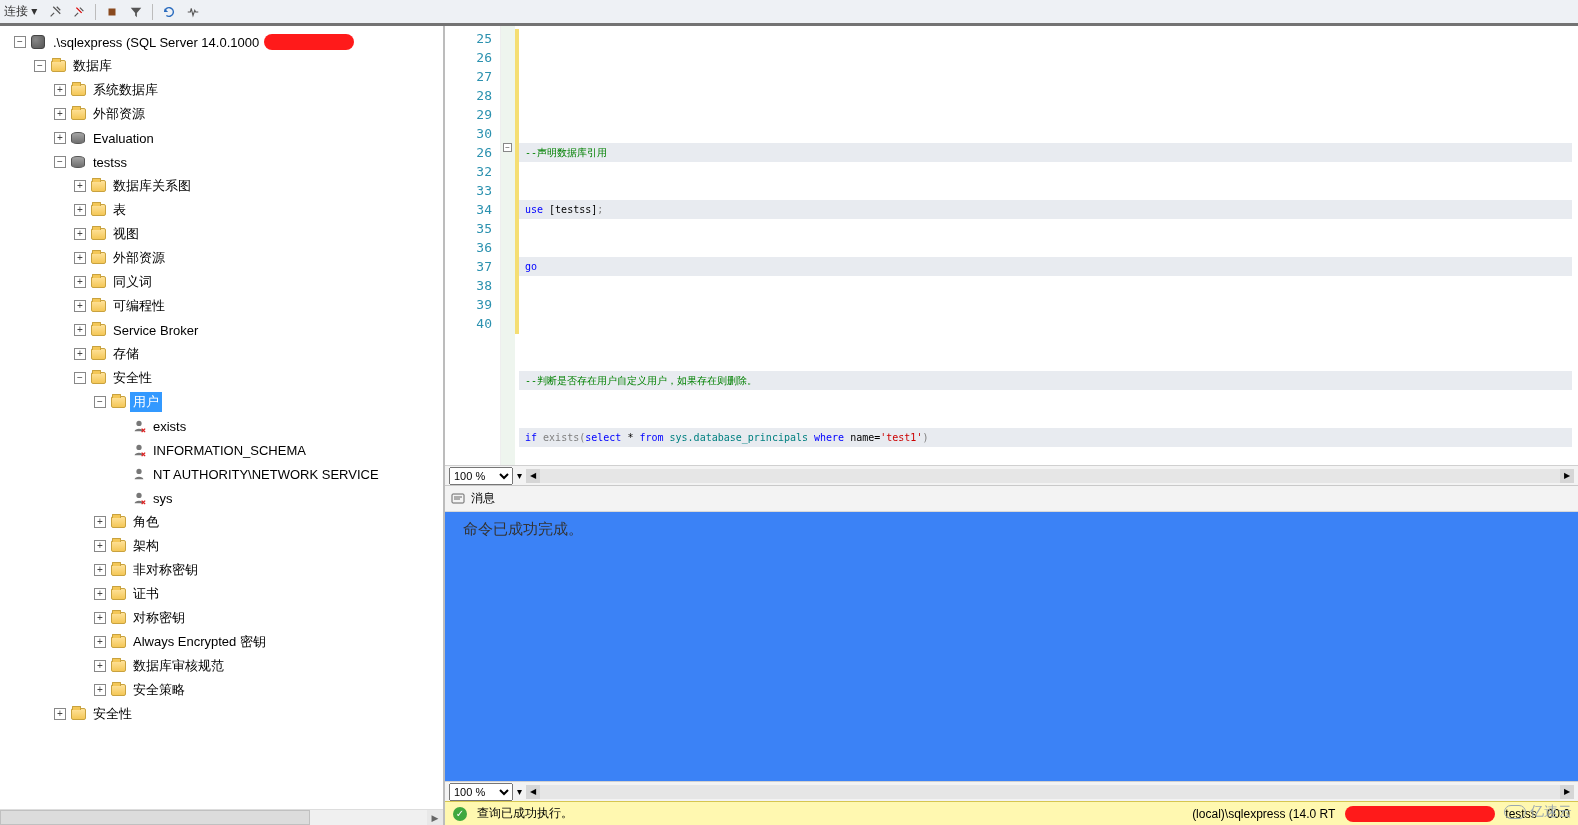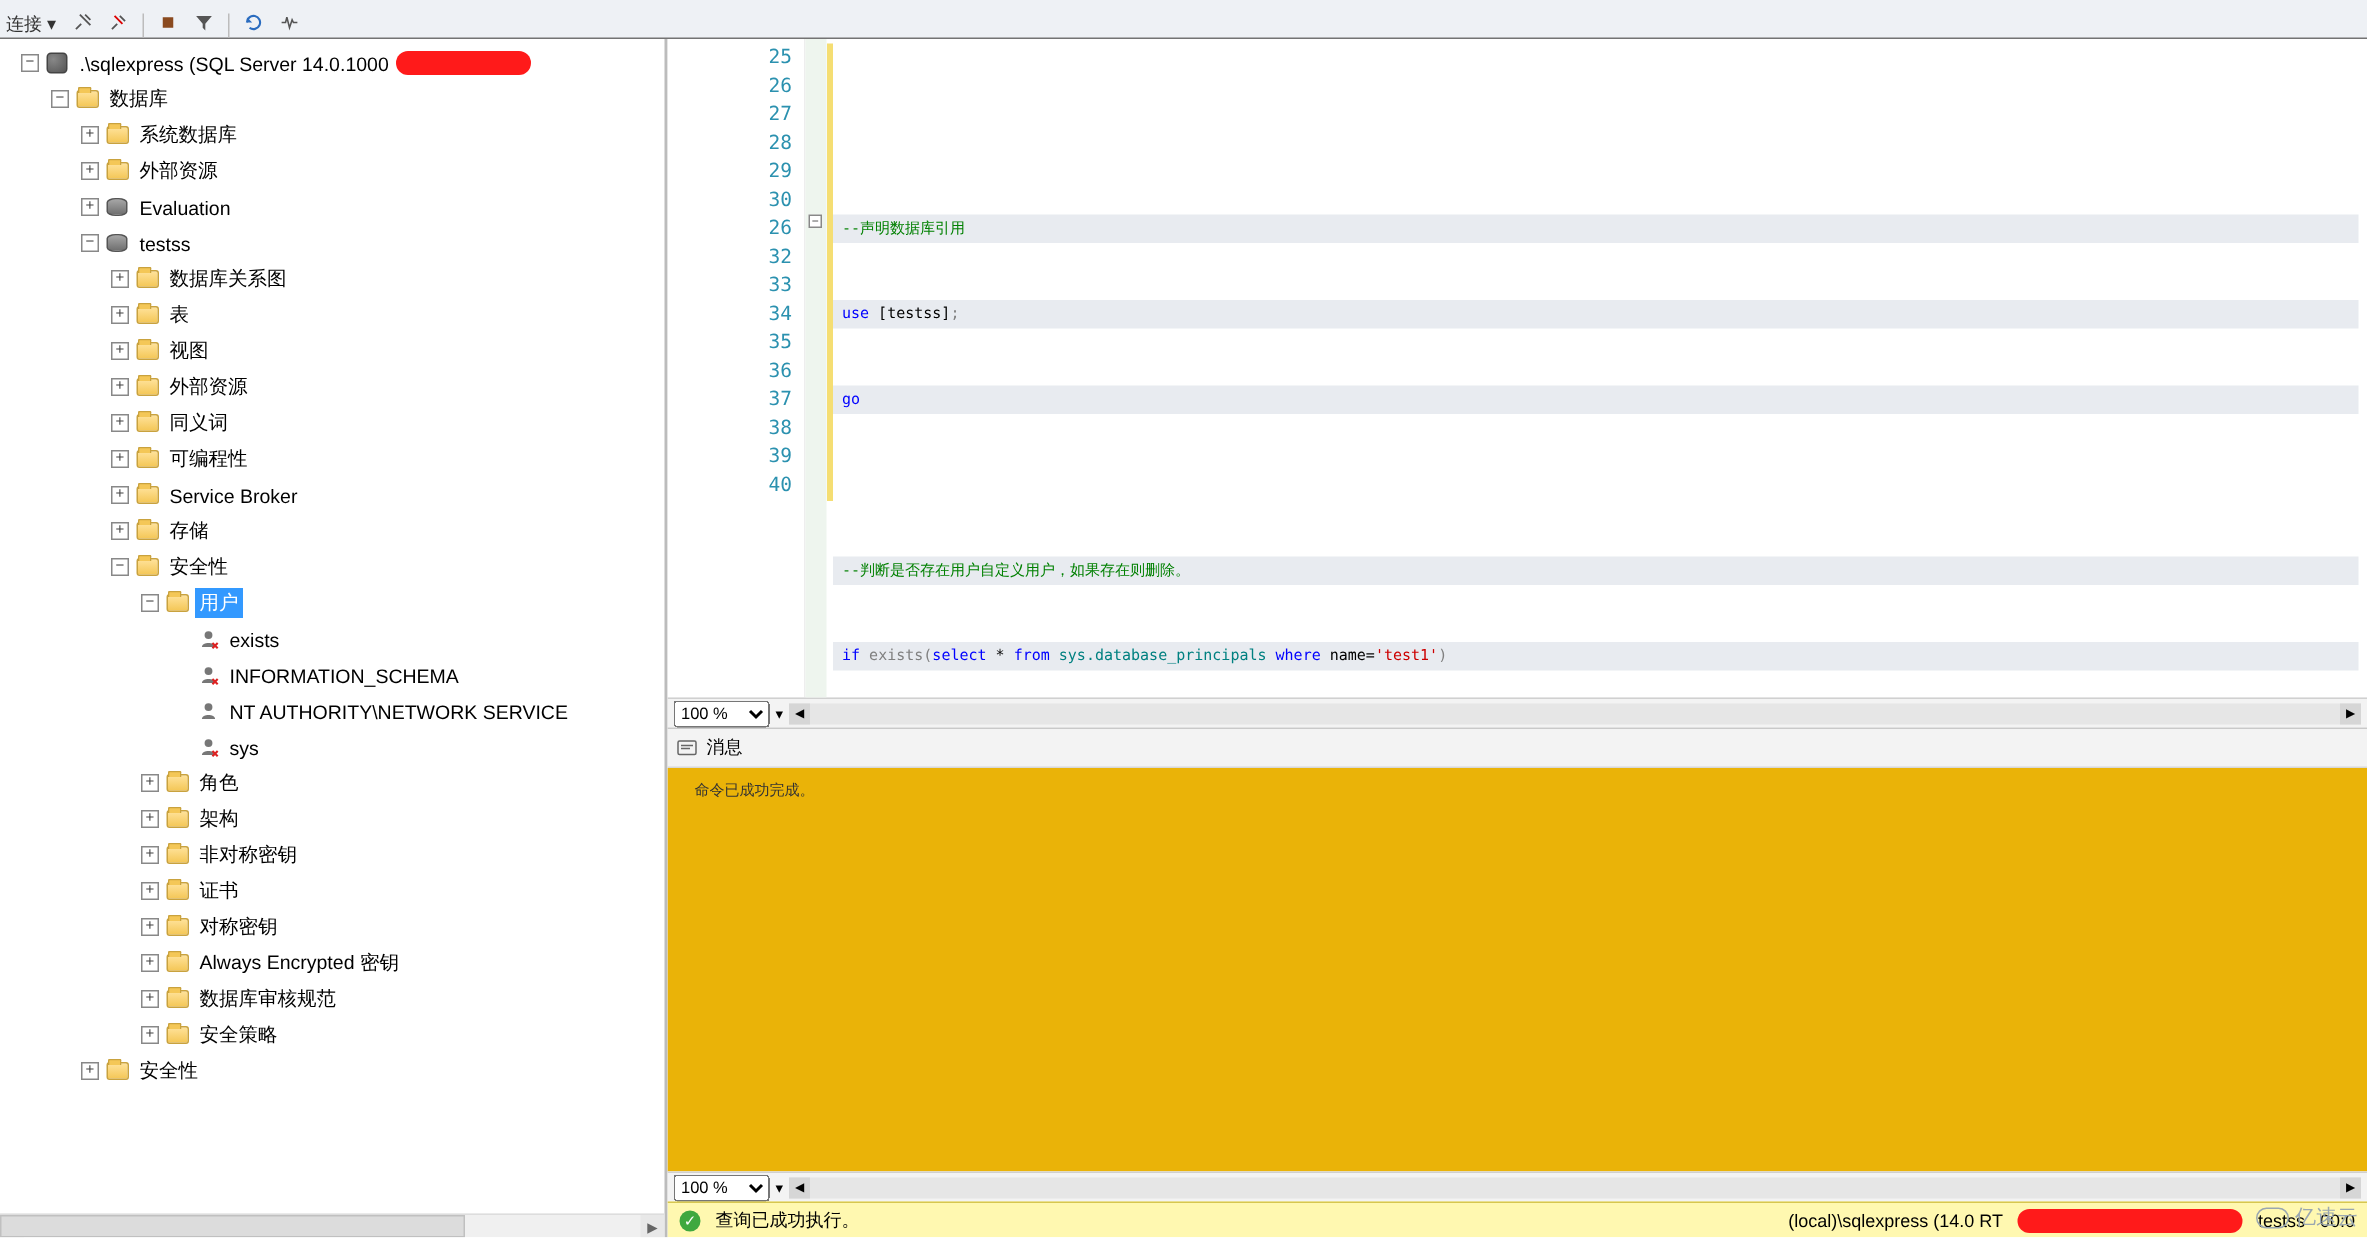--- a/index.html
+++ b/index.html
@@ -1,20 +1,20 @@
 <!DOCTYPE html>
 <html><head>
 <meta charset="utf-8">
 <style>
   * { box-sizing: border-box; margin: 0; padding: 0; }
   body { font-family: "Microsoft YaHei", "Segoe UI", sans-serif; font-size: 12px; background: #fff; color: #000; }
   .app { display: flex; flex-direction: column; width: 1578px; height: 825px; overflow: hidden; }
 
   
-  .toolbar { display: flex; align-items: flex-end; height: 26px; background: #eef1f5; border-bottom: 1px solid #737373; padding: 0 4px; gap: 4px; }
+  .toolbar { display: flex; align-items: center; height: 26px; background: #eef1f5; border-bottom: 3px solid #737373; padding: 0 4px; gap: 4px; }
   .toolbar .lbl { margin-right: 4px; color: #333; }
   .toolbar .sep { width: 1px; height: 16px; background: #bcbcbc; margin: 0 2px; }
   .tb-btn { width: 20px; height: 20px; display: flex; align-items: center; justify-content: center; cursor: pointer; color: #555; }
   .tb-btn svg { width: 14px; height: 14px; }
   .tb-small { font-size: 10px; }
 
   
   .main { flex: 1; display: flex; overflow: hidden; }
   .left { width: 445px; display: flex; flex-direction: column; border-right: 2px solid #bcbcbc; background: #fff; overflow: hidden; }
   .right { flex: 1; display: flex; flex-direction: column; overflow: hidden; }
@@ -37,21 +37,21 @@
   .red2 { width: 120px; height: 18px; margin-left: 2px; }
 
   .hscroll { height: 16px; background: #f0f0f0; border-top: 1px solid #ddd; position: relative; }
   .hscroll .thumb { position: absolute; left: 0; width: 70%; height: 100%; background: #dcdcdc; border: 1px solid #c0c0c0; }
   .hscroll .arrow { position: absolute; top: 0; width: 16px; height: 16px; background: #e8e8e8; display: flex; align-items: center; justify-content: center; font-size: 9px; color: #666; }
   .hscroll .arrow.l { left: 0; }
   .hscroll .arrow.r { right: 0; }
 
   
   .editor { flex: 1; display: flex; overflow: hidden; background: #fff; }
-  .gutter { width: 56px; background: #fff; text-align: right; padding: 3px 8px 3px 0; color: #2b91af; font-family: Consolas, monospace; font-size: 13px; line-height: 19px; border-right: 1px solid #eee; margin-left: 36px; }
+  .gutter { width: 56px; background: #fff; text-align: right; padding: 3px 8px 3px 0; color: #2b91af; font-family: Consolas, monospace; font-size: 13px; line-height: 19px; border-right: 1px solid #eee; }
   .foldcol { width: 14px; background: #eef5ee; position: relative; }
   .foldcol .foldbox { position: absolute; left: 2px; width: 9px; height: 9px; border: 1px solid #888; background: #fff; font-size: 8px; line-height: 8px; text-align: center; color: #444; }
   .code { flex: 1; font-family: Consolas, monospace; font-size: 10px; line-height: 19px; padding: 3px 6px 3px 4px; white-space: pre; overflow: auto; position: relative; }
   .code .mbar { position: absolute; left: 0; top: 3px; width: 4px; height: 305px; background: #f5de73; }
   .ln { position: relative; padding-left: 6px; }
   .ln.hl { background: #e8ebf0; }
   .c-comment { color: #008000; }
   .c-kw { color: #0000ff; }
   .c-str { color: #cc0000; }
   .c-sys { color: #008080; }
@@ -63,21 +63,21 @@
   .zoomsel { width: 64px; height: 18px; font-size: 11px; }
   .zoomrow .hsb { flex: 1; height: 14px; background: #e6e6e6; position: relative; }
   .zoomrow .hsb .arrow { position: absolute; top: 0; width: 14px; height: 14px; background: #d6d6d6; display: flex; align-items: center; justify-content: center; font-size: 8px; }
   .zoomrow .hsb .arrow.l { left: 0; }
   .zoomrow .hsb .arrow.r { right: 0; }
 
   
   .msgs { flex: 0 0 340px; display: flex; flex-direction: column; border-top: 1px solid #c9c9c9; }
   .tabhdr { height: 26px; background: #f3f3f3; border-bottom: 1px solid #d8d8d8; display: flex; align-items: center; padding: 0 6px; gap: 6px; }
   .tabhdr .ticon { width: 14px; height: 14px; }
-  .msgbody { flex: 1; padding: 8px 18px; font-size: 10px; color: #333; background: #eab308; }
+  .msgbody { flex: 1; padding: 8px 18px; font-size: 15px; color: #333; background: #3b82f6; }
 
   
   .status { height: 24px; background: #fff8b0; border-top: 1px solid #d6c650; display: flex; align-items: center; padding: 0 8px; font-size: 12px; gap: 10px; }
   .status .ok { width: 14px; height: 14px; border-radius: 50%; background: #3fa83f; color: #fff; display: flex; align-items: center; justify-content: center; font-size: 10px; }
   .status .spacer { flex: 1; }
   .status .redact3 { width: 150px; height: 16px; background: #ff1a1a; border-radius: 8px; }
   .logo { position: fixed; right: 6px; bottom: 4px; color: #9aa7b0; font-size: 14px; display: flex; align-items: center; gap: 4px; }
   .logo .cloud { width: 22px; height: 14px; border: 1px solid #9aa7b0; border-radius: 8px; }
 </style>
 </head>

